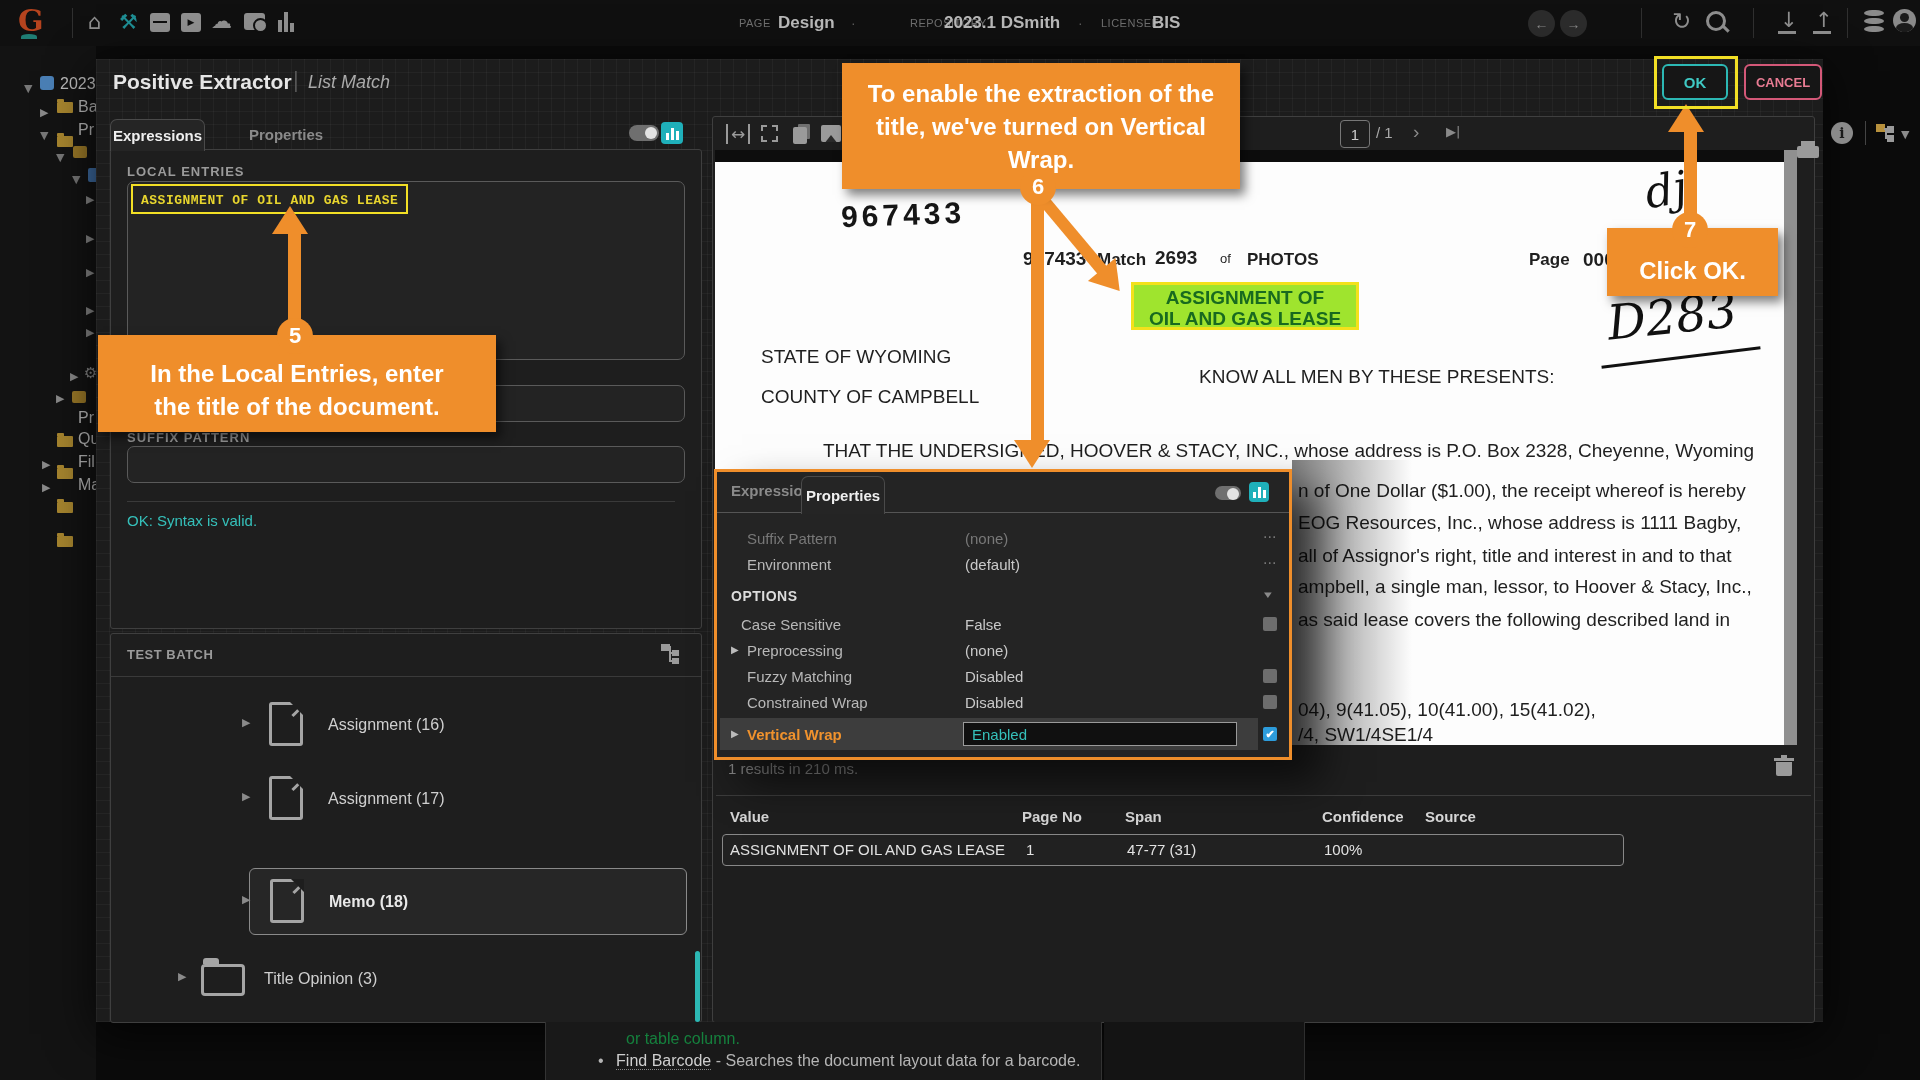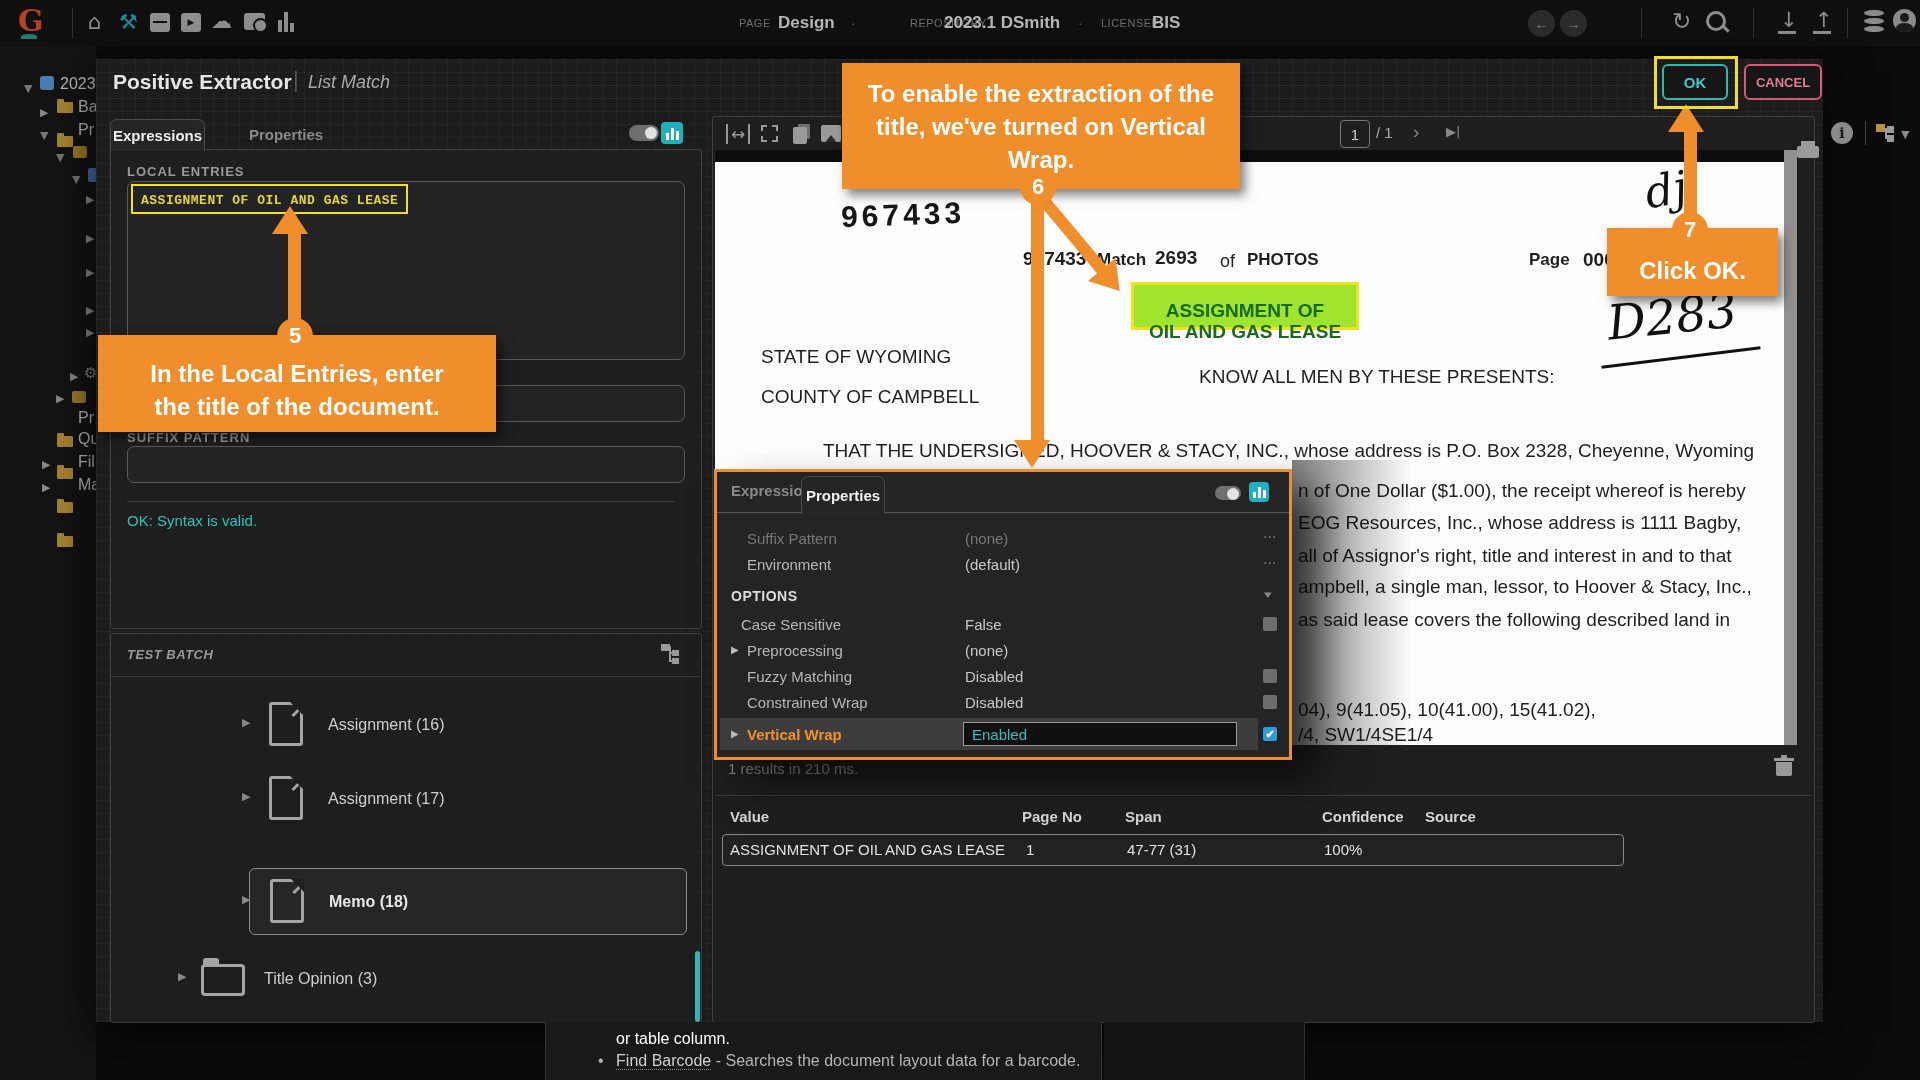--- a/index.html
+++ b/index.html
@@ -63,21 +63,21 @@
   .prow-val{font-size:15px;color:#c9c9c9;}
   .muted{color:#787878;}
   .chk{width:14px;height:14px;background:#6d6d6d;border-radius:2px;}
   .chk.on{background:#2d9cdb;color:#fff;font-size:11px;line-height:14px;text-align:center;font-weight:bold;}
   .exp{color:#bbb;font-size:10px;font-family:"DejaVu Sans",sans-serif;}
   
   .docpage{left:715px;top:150px;width:1082px;height:595px;background:#fdfdfd;overflow:hidden;color:#1f1f1f;}
   .dtx{position:absolute;font-size:19px;color:#1f1f1f;white-space:nowrap;}
   .hand{font-family:"DejaVu Serif",serif;font-style:italic;color:#111;}
   .hl-green{background:#9fe42e;border:3px solid #f3e11c;color:#186a1f;font-weight:bold;font-size:19px;
-            text-align:center;line-height:21px;box-sizing:border-box;padding-top:15px;}
+            text-align:center;line-height:21px;box-sizing:border-box;padding-top:2px;}
   
   .callout{background:#ef8e2b;color:#fff;font-weight:bold;font-size:24px;text-align:center;
            box-shadow:5px 6px 10px rgba(0,0,0,.5);line-height:33px;}
   .cnum{position:absolute;width:36px;height:36px;border-radius:50%;background:#ef8e2b;color:#fff;
         font-weight:bold;font-size:22px;display:flex;align-items:center;justify-content:center;}
   .shaft{position:absolute;background:#ef8e2b;}
   .ah-up{position:absolute;width:0;height:0;border-left:18px solid transparent;border-right:18px solid transparent;border-bottom:28px solid #ef8e2b;}
   .ah-down{position:absolute;width:0;height:0;border-left:18px solid transparent;border-right:18px solid transparent;border-top:28px solid #ef8e2b;}
   
   .okbtn{border:2px solid #2cb8b4;border-radius:6px;background:#161616;color:#3fc9c4;font-weight:bold;font-size:15px;
@@ -230,21 +230,21 @@
         </div>
       </div>
       <div class="abs inputbox" style="left:16px;top:235px;width:556px;height:35px;"></div>
       <div class="abs sec-lbl" style="left:16px;top:280px;">SUFFIX PATTERN</div>
       <div class="abs inputbox" style="left:16px;top:296px;width:556px;height:35px;"></div>
       <div class="abs" style="left:16px;top:351px;width:548px;height:1px;background:#3a3a3a;"></div>
       <div class="abs teal-txt" style="left:16px;top:362px;font-size:15px;">OK: Syntax is valid.</div>
     </div>
 
     <div class="abs panelbox" style="left:14px;top:574px;width:590px;height:388px;overflow:hidden;">
-      <div class="abs sec-lbl" style="left:16px;top:13px;letter-spacing:.5px;font-style:italic;">TEST BATCH</div>
+      <div class="abs sec-lbl" style="left:16px;top:13px;letter-spacing:.5px;">TEST BATCH</div>
       <div class="abs" style="left:548px;top:8px;">
         <svg width="22" height="22" viewBox="0 0 22 22">
             <g fill="#9a9a9a">
               <rect x="2" y="2" width="9" height="7"></rect>
               <rect x="13" y="8" width="7" height="6"></rect>
               <rect x="13" y="16" width="7" height="6"></rect>
               <rect x="10" y="4" width="2" height="15"></rect>
               <rect x="10" y="10" width="5" height="2"></rect>
               <rect x="10" y="18" width="5" height="2"></rect>
             </g>
@@ -312,21 +312,21 @@
   </div>
 
   <div class="abs docpage" style="left: 715px; top: 150px;">
       <div class="abs" style="left:0;top:0;width:1082px;height:12px;background:#0d0d0d;"></div>
       <div class="dtx" style="left:126px;top:48px;font-size:30px;font-weight:bold;letter-spacing:4px;transform:rotate(-2deg);color:#161616;">967433</div>
       <div class="dtx hand" style="left:930px;top:14px;font-size:44px;transform:rotate(-10deg);">dj</div>
 
       <div class="dtx" style="left:308px;top:98px;font-weight:bold;">967433</div>
       <div class="dtx" style="left:382px;top:100px;font-size:17px;font-weight:bold;">Match</div>
       <div class="dtx" style="left:440px;top:97px;font-weight:bold;">2693</div>
-      <div class="dtx" style="left:505px;top:101px;font-size:18px;">of</div>
+      <div class="dtx" style="left:505px;top:101px;font-size:13px;">of</div>
       <div class="dtx" style="left:532px;top:100px;font-size:17px;font-weight:bold;">PHOTOS</div>
       <div class="dtx" style="left:814px;top:100px;font-size:17px;font-weight:bold;">Page</div>
       <div class="dtx" style="left:868px;top:99px;font-weight:bold;">000</div>
 
       <div class="abs hl-green" style="left:416px;top:132px;width:228px;height:48px;">
         <div>ASSIGNMENT OF</div>
         <div>OIL AND GAS LEASE</div>
       </div>
 
       <div class="dtx hand" style="left:892px;top:138px;font-size:48px;transform:rotate(-6deg);">D283</div>
@@ -447,21 +447,21 @@
   <div class="cnum" style="left:1020px;top:169px;z-index:46;">6</div>
 
   <div class="ah-up" style="left:1668px;top:104px;z-index:44;"></div>
   <div class="shaft" style="left:1684px;top:128px;width:13px;height:102px;z-index:44;"></div>
   <div class="abs callout" style="left:1607px;top:228px;width:171px;height:68px;padding-top:26px;box-sizing:border-box;z-index:45;">
     <span>Click OK.</span>
   </div>
   <div class="cnum" style="left:1672px;top:212px;z-index:46;">7</div>
 
   <div class="abs" style="left:545px;top:1022px;width:555px;height:58px;background:#191919;border-left:1px solid #333;border-right:1px solid #333;">
-    <div class="abs" style="left:70px;top:8px;font-size:16px;color:#ffffff;">or table column.</div>
+    <div class="abs" style="left:80px;top:8px;font-size:16px;color:#15803d;">or table column.</div>
     <div class="abs" style="left:52px;top:30px;font-size:16px;color:#b5b5b5;">
       <span>•</span>
       <span style="border-bottom:1px dotted #888;color:#cfcfcf;margin-left:8px;">Find Barcode</span><span> - Searches the document layout data for a barcode.</span>
     </div>
   </div>
   <div class="abs" style="left:1104px;top:1022px;width:200px;height:58px;background:#141414;border-right:1px solid #2e2e2e;"></div>
 
 </div>
 
 </body></html>

